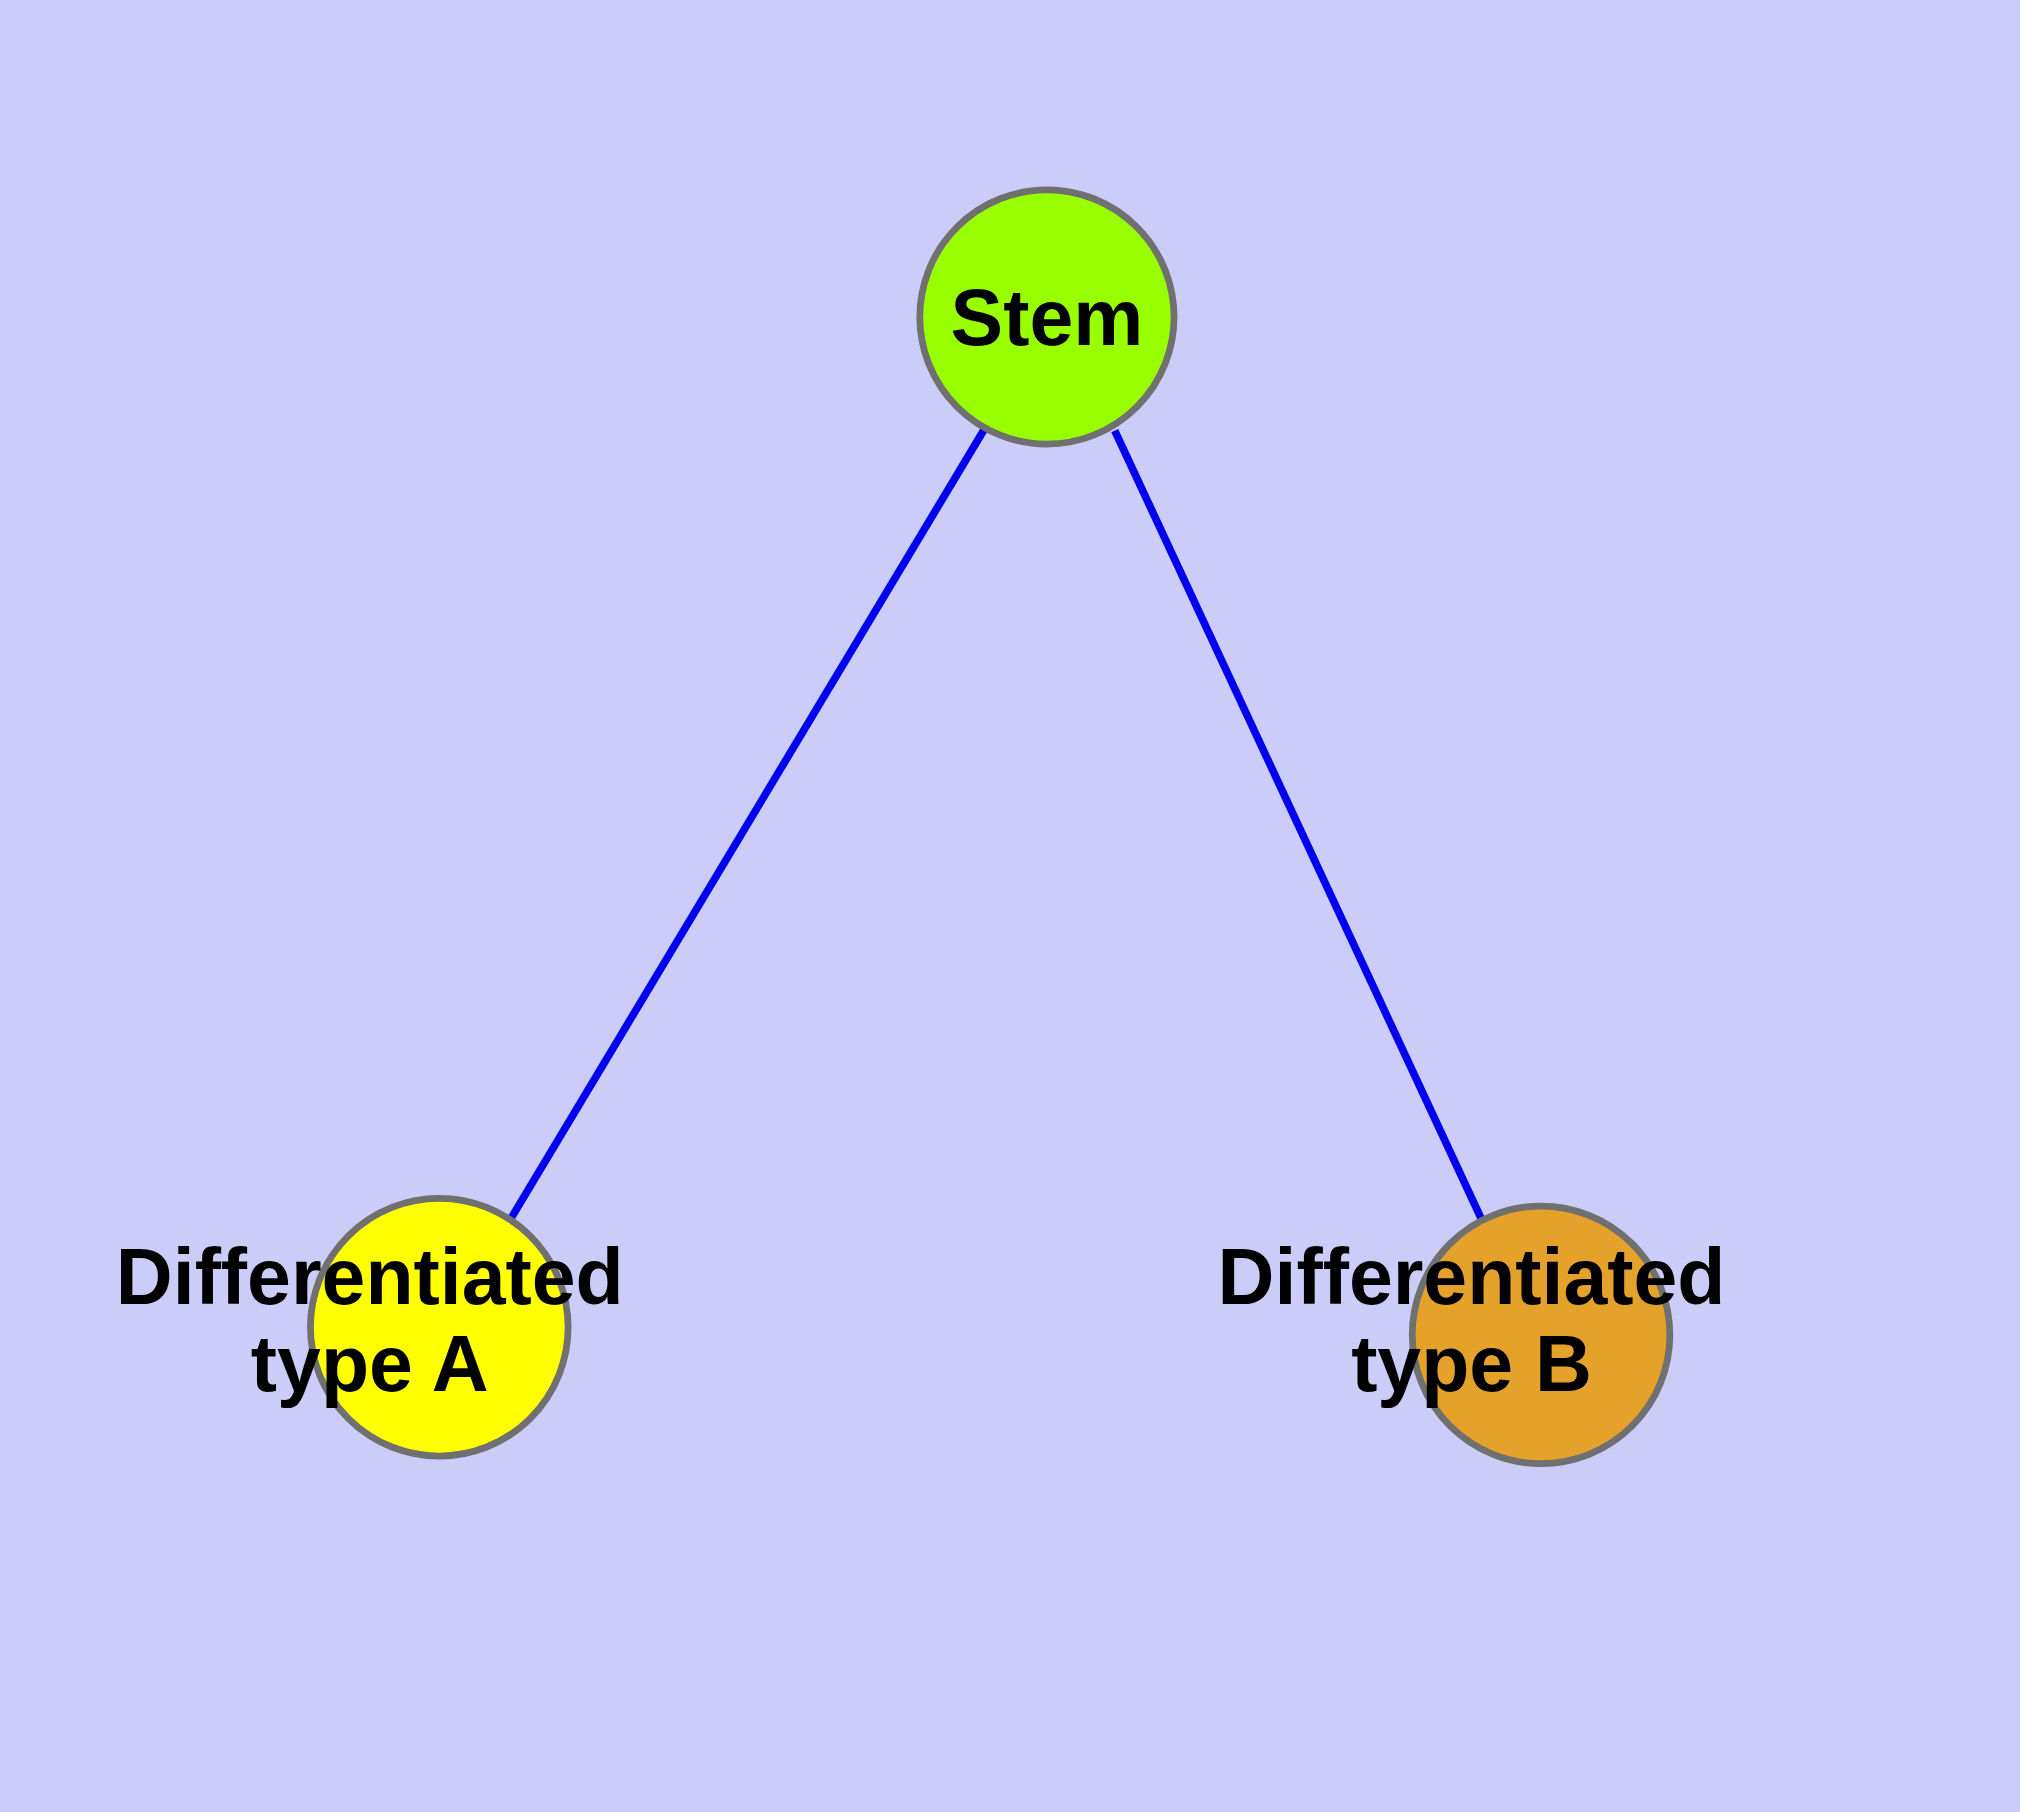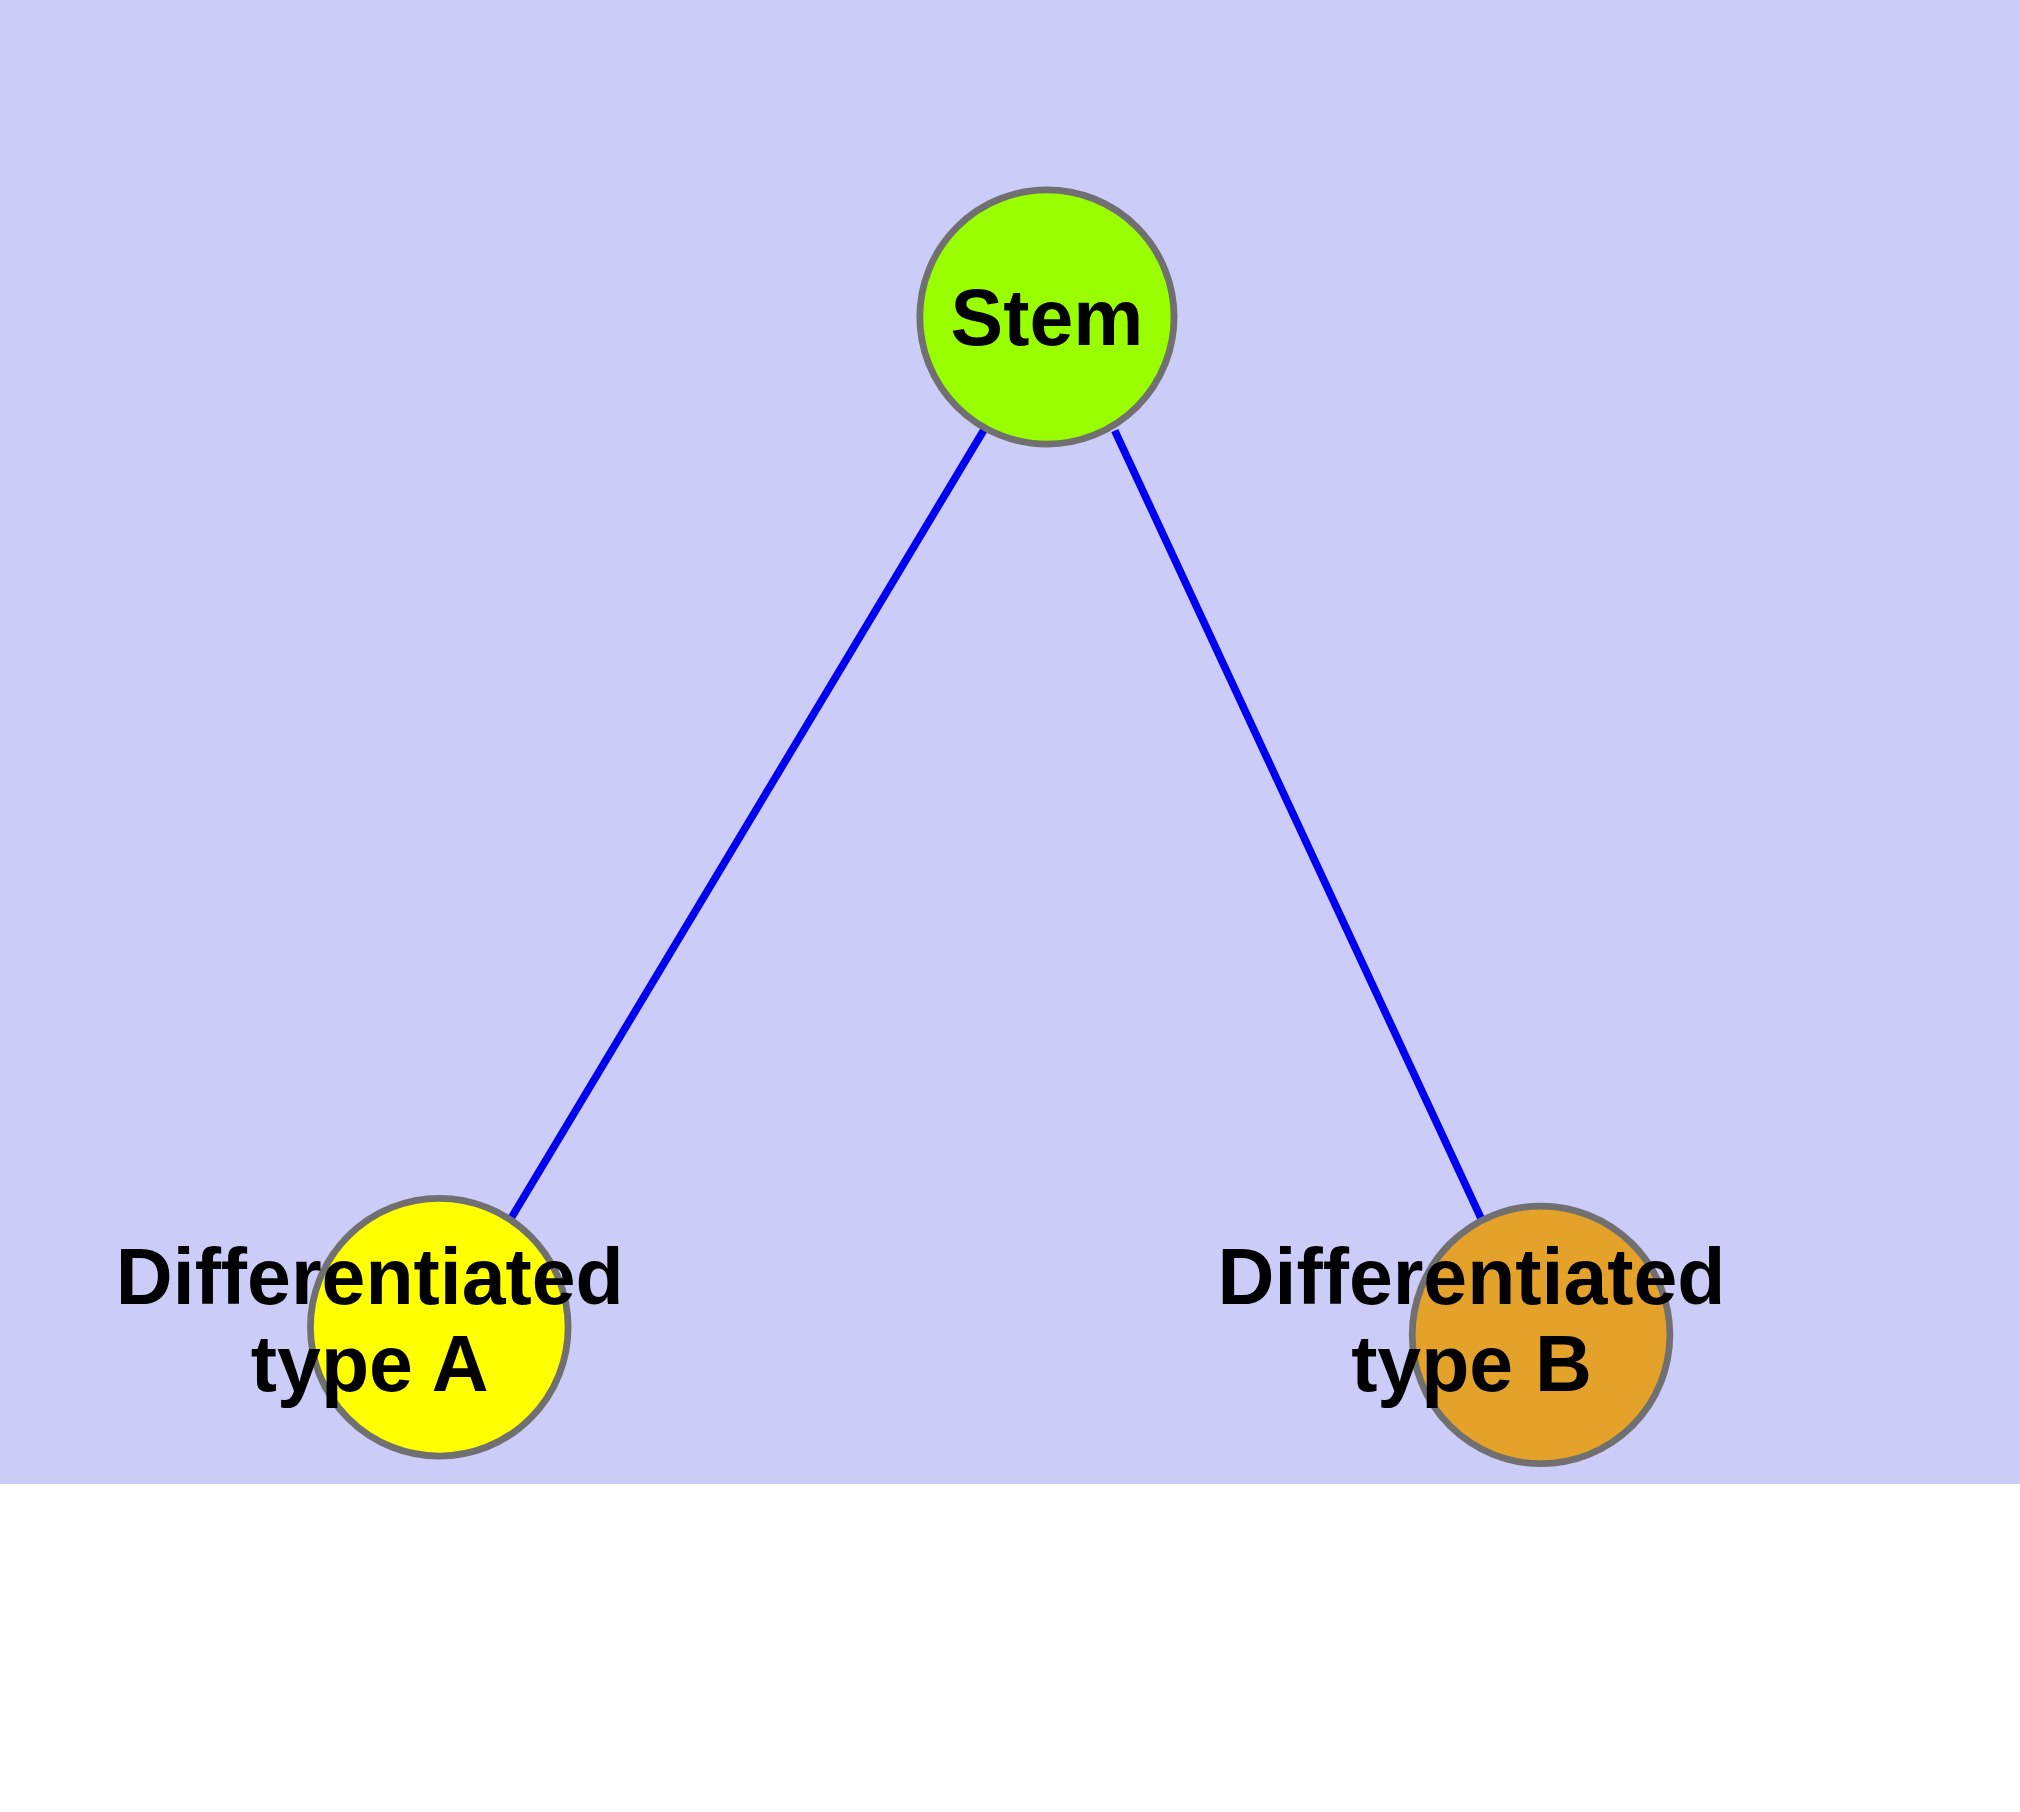--- a/index.html
+++ b/index.html
@@ -3,21 +3,21 @@
 <meta charset="utf-8">
 <style>
   html, body {
     margin: 0;
     padding: 0;
     background: #ffffff;
   }
   #canvas {
     position: relative;
     width: 2021px;
-    height: 1484px;
+    height: 1812px;
     background: #ccccf8;
     overflow: hidden;
     font-family: "Liberation Sans", sans-serif;
   }
   #graph-svg {
     position: absolute;
     left: 0;
     top: 0;
     width: 2021px;
     height: 1812px;

